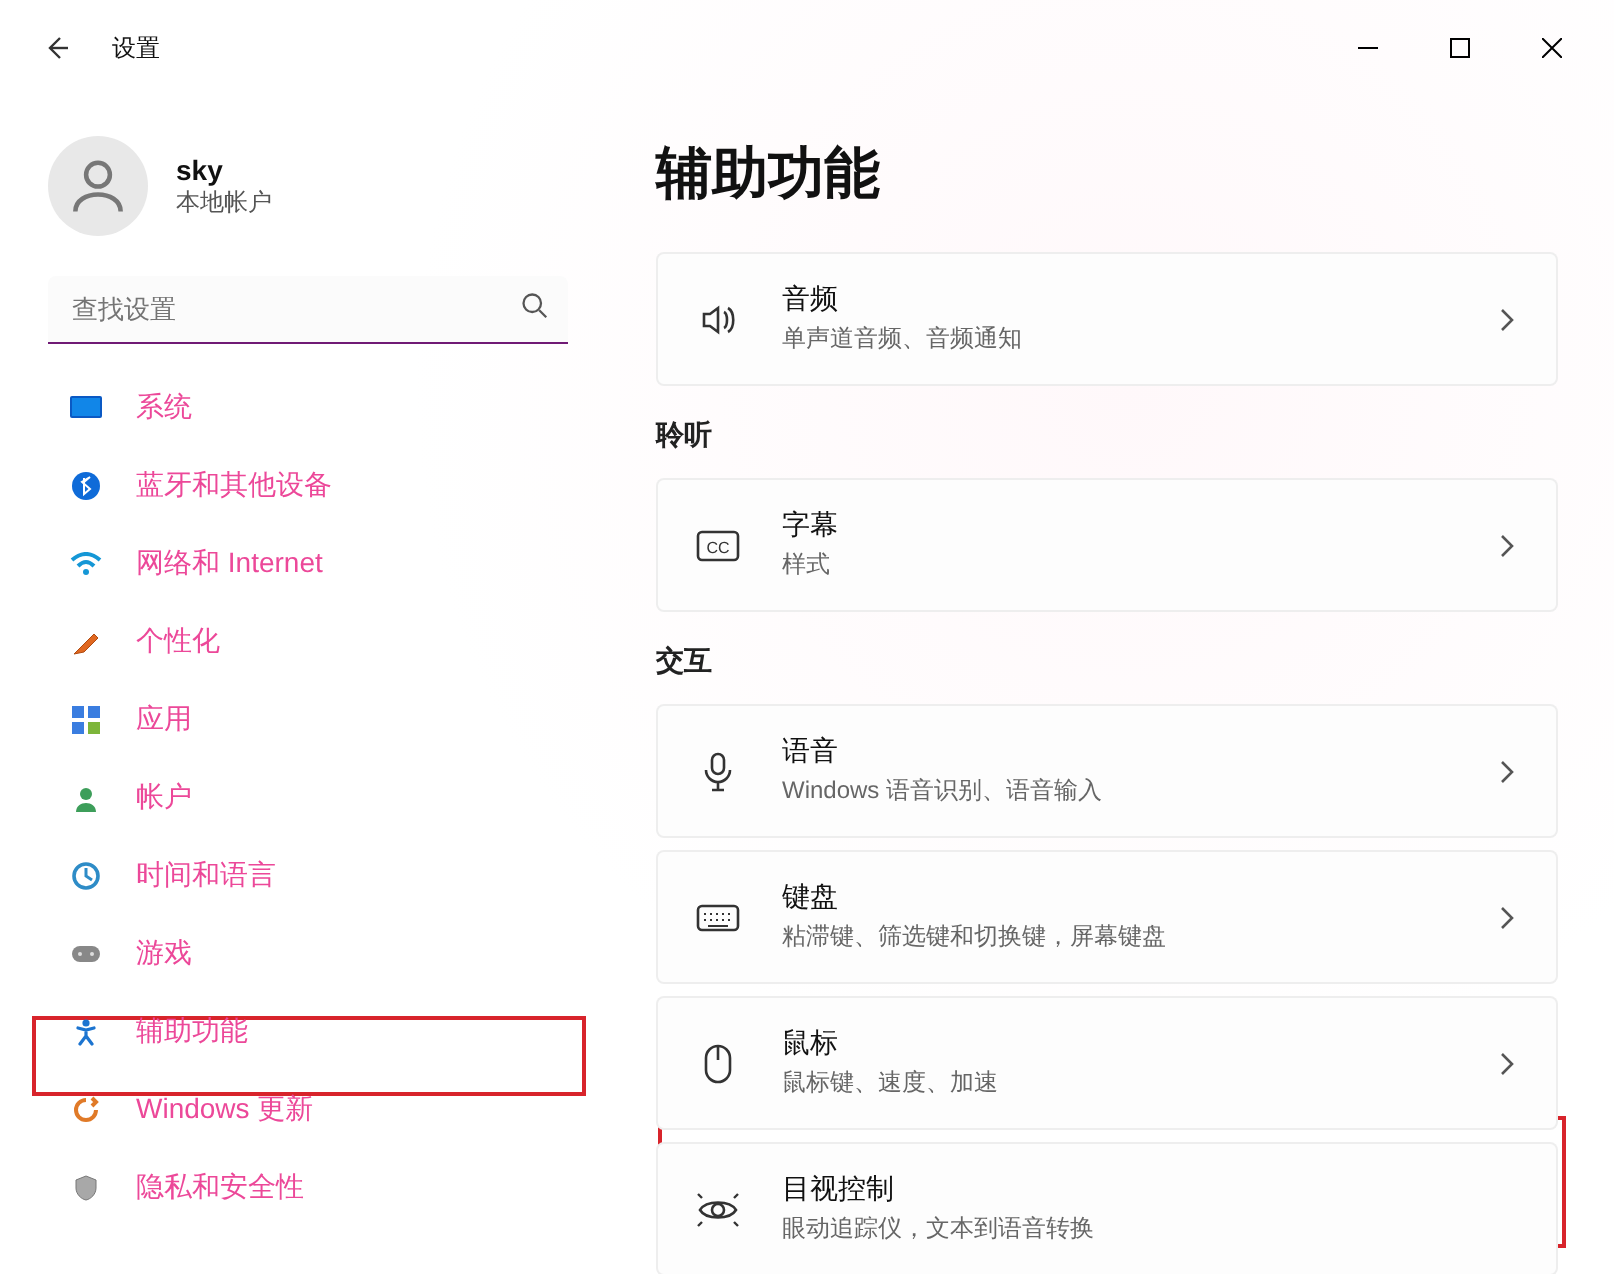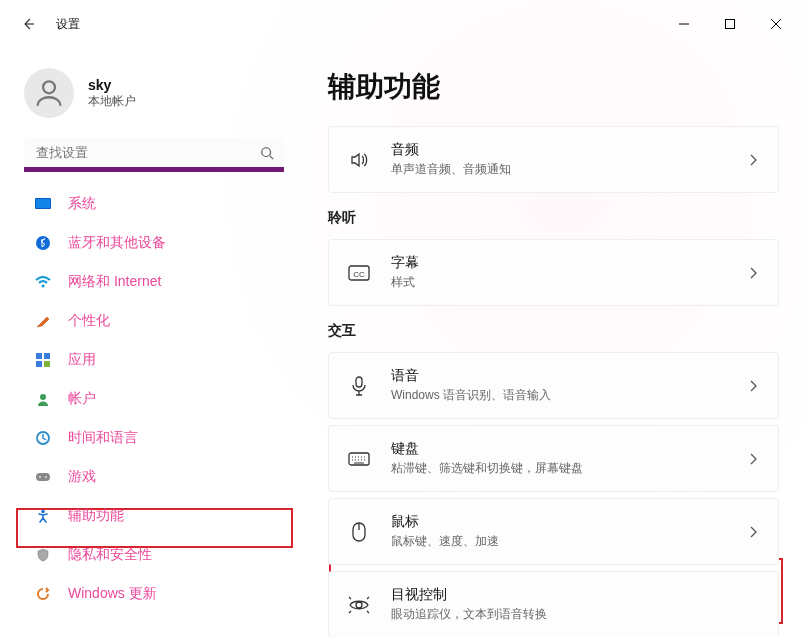--- a/index.html
+++ b/index.html
@@ -92,21 +92,21 @@
 .user-name { font-size: 14px; color: #111; font-weight: 600; }
 .user-type { font-size: 12px; color: #555; }
 .search {
   margin: 8px 16px 12px 16px;
   position: relative;
 }
 .search input {
   width: 100%;
   height: 34px;
   border: none;
-  border-bottom: 5px solid #701a75;
+  border-bottom: 1px solid #701a75;
   background: #fbfbfb;
   padding: 0 36px 0 12px;
   font-size: 13px;
   outline: none;
   border-radius: 4px 4px 0 0;
 }
 .search .sicon {
   position: absolute;
   right: 10px;
   top: 50%;
@@ -326,33 +326,33 @@
               <svg width="14" height="14" viewBox="0 0 14 14">
                 <circle cx="7" cy="2.5" r="1.8" fill="#1c74d0"></circle>
                 <path d="M3 5 L7 6 L11 5 M7 6 V9 L4 13 M7 9 L10 13" stroke="#1c74d0" stroke-width="1.6" fill="none" stroke-linecap="round"></path>
               </svg>
             </span>
           <span>辅助功能</span>
         </div>
         <div class="nav-item">
           <span class="icon">
               <svg width="14" height="14" viewBox="0 0 14 14">
-                <path d="M7 1 L12 3 V7 C12 10 9.5 12.5 7 13 C4.5 12.5 2 10 2 7 V3 Z" fill="#a8a8a8" stroke="#777" stroke-width="0.5"></path>
-              </svg>
-            </span>
-          <span>隐私和安全性</span>
-        </div>
-        <div class="nav-item">
-          <span class="icon">
-              <svg width="14" height="14" viewBox="0 0 14 14">
                 <path d="M12 7 A5 5 0 1 1 7 2" stroke="#e07a28" stroke-width="2" fill="none"></path>
                 <path d="M10 1 L12 3 L10 5" stroke="#e07a28" stroke-width="2" fill="none"></path>
               </svg>
             </span>
           <span>Windows 更新</span>
+        </div>
+        <div class="nav-item">
+          <span class="icon">
+              <svg width="14" height="14" viewBox="0 0 14 14">
+                <path d="M7 1 L12 3 V7 C12 10 9.5 12.5 7 13 C4.5 12.5 2 10 2 7 V3 Z" fill="#a8a8a8" stroke="#777" stroke-width="0.5"></path>
+              </svg>
+            </span>
+          <span>隐私和安全性</span>
         </div>
       </div>
     </div>
 
     <div class="main">
       <h1>辅助功能</h1>
 
       <div class="card">
         <span class="cicon">
             <svg width="20" height="20" viewBox="0 0 20 20">

